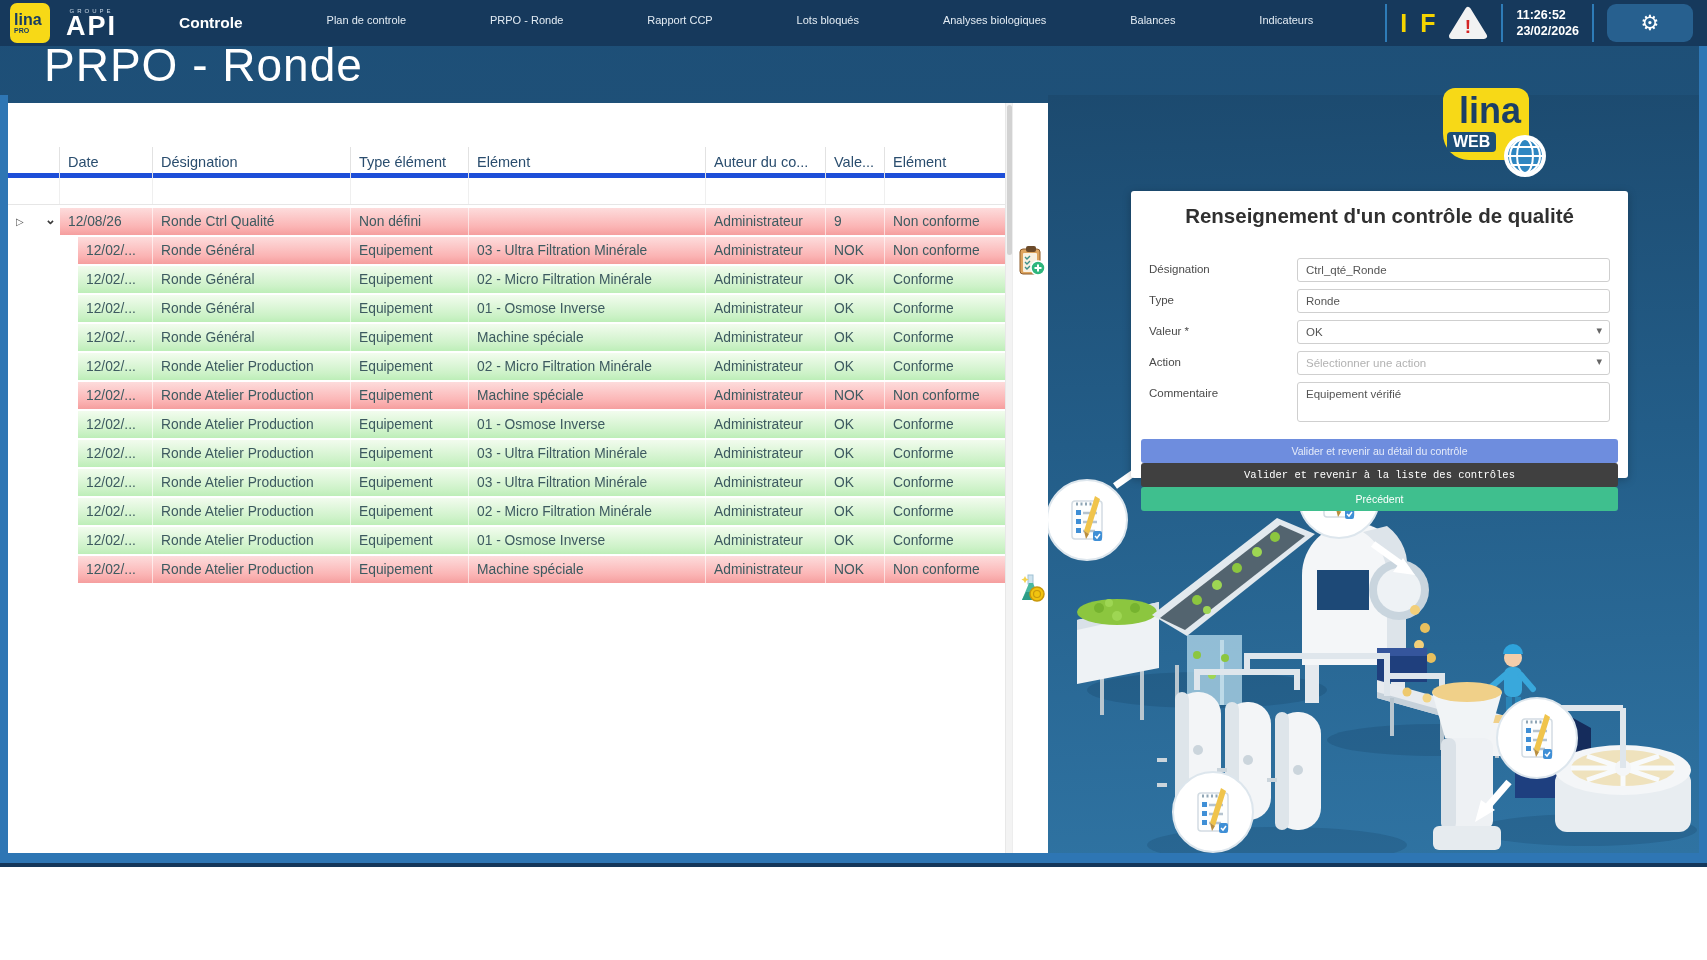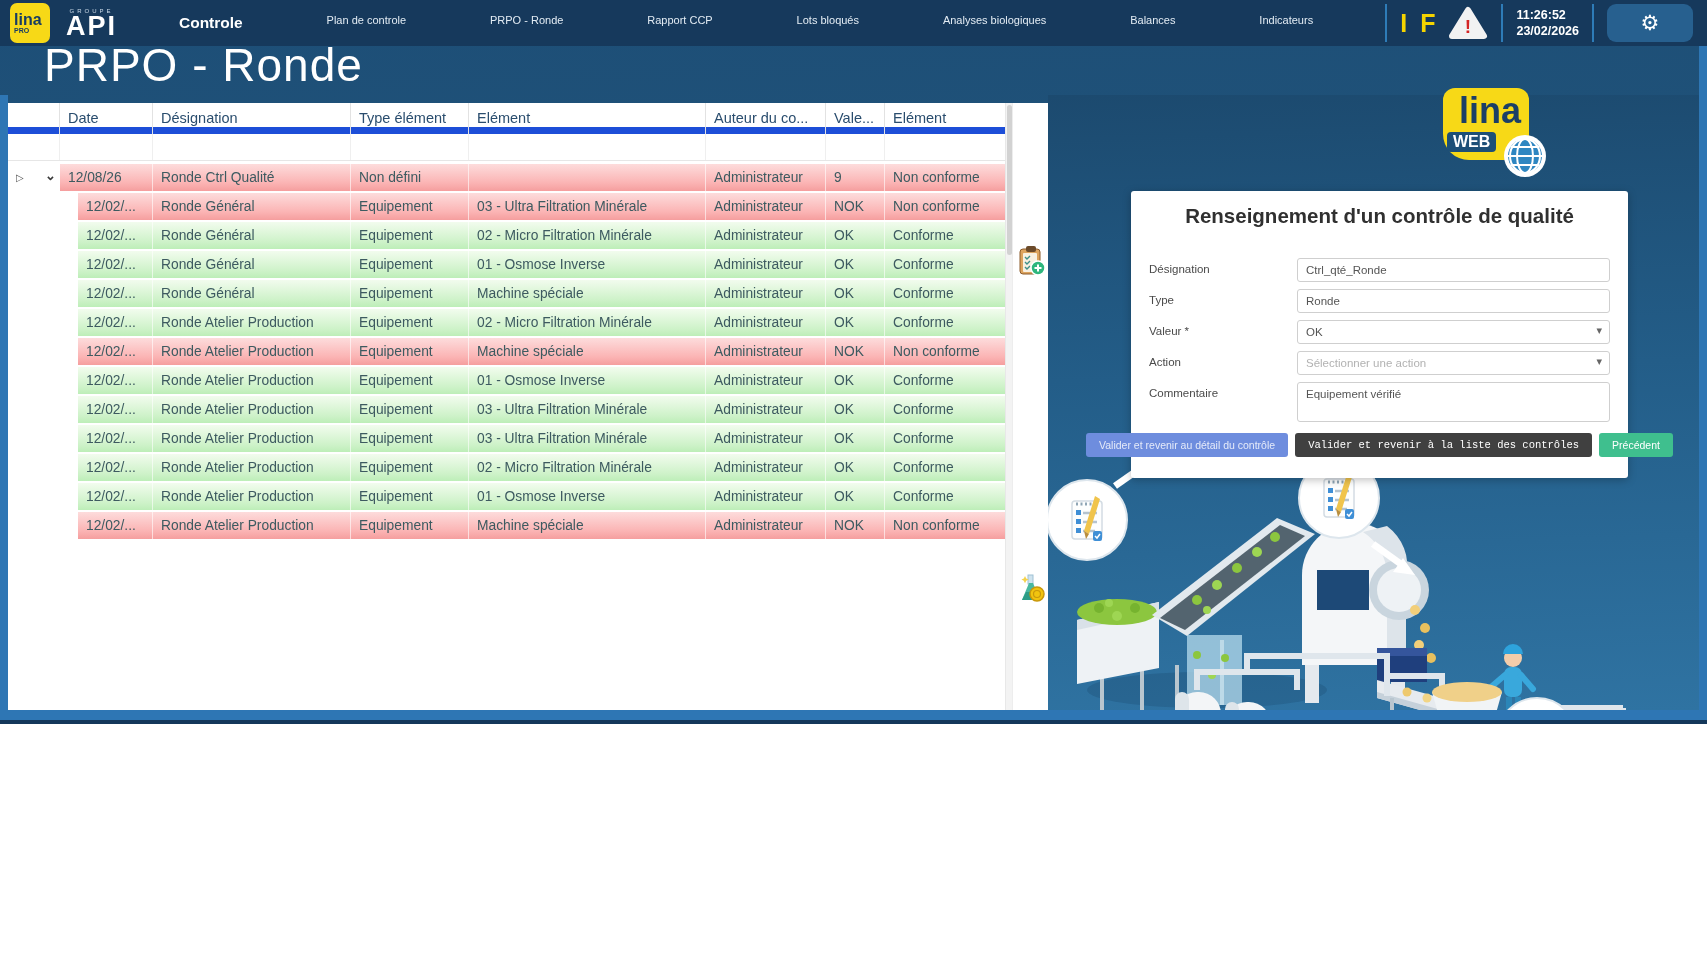--- a/index.html
+++ b/index.html
@@ -1,18 +1,18 @@
 <!DOCTYPE html>
 <html><head>
 <meta charset="utf-8">
 <style>
   * { margin:0; padding:0; box-sizing:border-box; }
   html,body { width:1707px; height:960px; overflow:hidden; }
   body { font-family:"Liberation Sans", sans-serif; }
-  .page { position:absolute; inset:0; width:1707px; height:724px;
+  .page { position:absolute; inset:0; width:1707px; height:867px;
           background:linear-gradient(178deg,#1d4e77 0%, #205379 35%, #2d6f9f 100%); overflow:hidden; }
 
   
   .topnav { position:absolute; top:0; left:0; right:0; height:46px; background:#16395c;
             display:flex; align-items:center; padding:0 10px; z-index:30; }
   .logo-lina { width:40px; height:40px; background:#f7d917; border-radius:7px; color:#173c63;
                display:flex; flex-direction:column; justify-content:center; padding-left:4px; flex:0 0 auto; }
   .logo-lina .l1 { font-size:16px; font-weight:bold; line-height:14px; }
   .logo-lina .l2 { font-size:7px; font-weight:bold; }
   .logo-api { margin-left:16px; color:#fff; text-align:center; flex:0 0 auto; }
@@ -35,21 +35,21 @@
 
   
   .edge-left  { position:absolute; left:0; top:95px; width:8px; bottom:0; background:#2e76b4; z-index:5; }
   .edge-right { position:absolute; right:0; top:46px; width:8px; bottom:0; background:#2e76b4; z-index:25; }
   .edge-bottom{ position:absolute; left:0; right:0; bottom:4px; height:10px; background:#2e76b4; z-index:26; }
   .edge-bottom2{ position:absolute; left:0; right:0; bottom:0; height:4px; background:#14375a; z-index:27; }
 
   
   .table-panel { position:absolute; left:8px; top:103px; width:1040px; bottom:14px; background:#fff; z-index:10; }
   .thead { display:grid; grid-template-columns:52px 93px 198px 118px 237px 120px 59px 1fr;
-           height:31px; border-bottom:7px solid #1d4ed8; align-items:center; }
+           height:31px; border-bottom:5px solid #1d4ed8; align-items:center;margin-top:44px; }
   .th { font-size:14.5px; color:#2a4d6e; padding-left:8px; border-right:1px solid #e2e2e2; height:31px;
         line-height:31px; white-space:nowrap; overflow:hidden; }
   .th.tree-sp { border-right:1px solid #e2e2e2; }
   .filterrow { display:grid; grid-template-columns:52px 93px 198px 118px 237px 120px 59px 1fr;
                height:27px; border-bottom:1px solid #e6e6e6; }
   .fc { border-right:1px solid #efefef; }
   .tbody { padding-top:3px; }
   .trow { display:flex; height:27px; margin-bottom:2px; font-size:13.8px; color:#3d5a60; cursor:pointer; }
   .tree { width:52px; flex:0 0 52px; display:flex; align-items:center; justify-content:space-between;
           padding:0 4px 0 8px; color:#555; }
@@ -88,21 +88,21 @@
   .form-title { text-align:center; font-size:20.5px; font-weight:600; color:#303030; margin-top:13px; }
   .ffields { margin:30px 18px 0 18px; }
   .frow { display:flex; align-items:flex-start; margin-bottom:7px; }
   .flabel { flex:0 0 148px; font-size:11.5px; color:#4a4a4a; padding-top:5px; }
   .fwrap { flex:1; position:relative; }
   .fctrl { width:100%; height:24px; border:1px solid #cfcfcf; border-radius:3px; font-size:11.5px;
            color:#555; padding:0 8px; font-family:"Liberation Sans", sans-serif; background:#fff; }
   .fctrl::placeholder { color:#b2b2b2; }
   textarea.fctrl { height:40px; resize:none; padding-top:5px; }
   .caret { position:absolute; right:8px; top:4px; font-size:11px; color:#666; pointer-events:none; }
-  .fbtns { display:flex; justify-content:center; gap:7px; margin-top:7px; padding:0 10px; }
+  .fbtns { display:flex; justify-content:center; margin-top:13px; padding:0 10px;flex-direction:column; }
   .fbtn { border:none; border-radius:3px; color:#fff; font-size:10.5px; padding:6px 13px; cursor:pointer;
           font-family:"Liberation Sans", sans-serif; white-space:nowrap; }
   .fbtn.primary-light { background:#6e8dde; color:rgba(255,255,255,.82); }
   .fbtn.primary { background:#404040;font-family:Liberation Mono, monospace; }
   .fbtn.success { background:#3fbf8e; }
 
   .illustration { position:absolute; left:1047px; top:440px; width:652px; height:508px; z-index:9; }
 </style>
 </head>
 <body>

